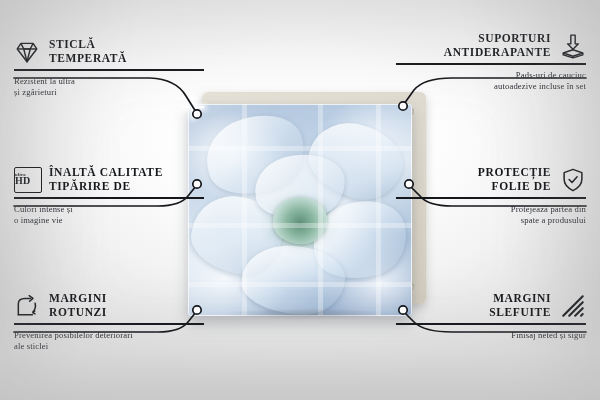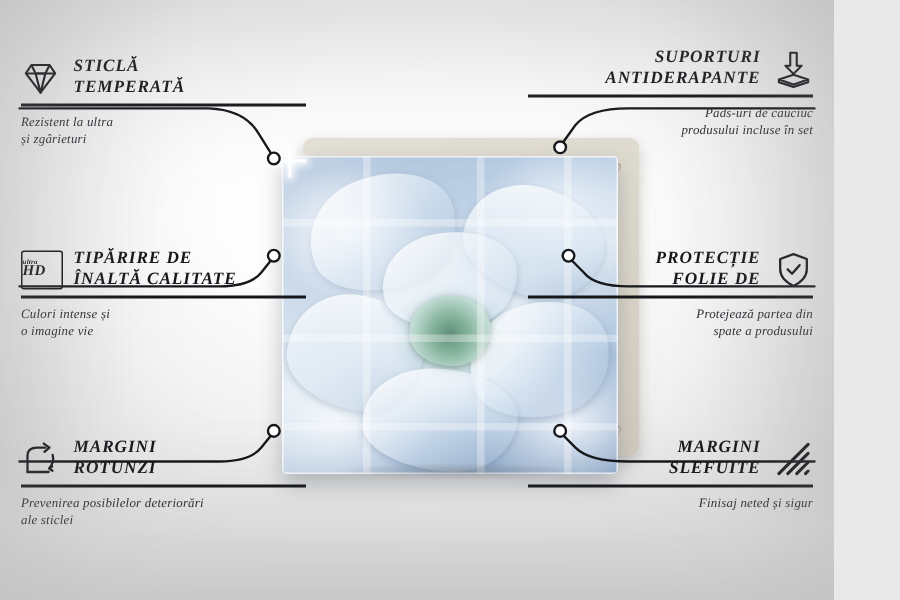--- a/index.html
+++ b/index.html
@@ -1,21 +1,21 @@
 <!DOCTYPE html>
 <html><head>
 <meta charset="utf-8">
 <style>
   html,body{margin:0;padding:0;}
   body{
     width:600px;height:400px;overflow:hidden;
     font-family:"Liberation Serif", serif;
     background:#e9e9e9;
   }
-  .stage{position:relative;width:556px;height:400px;overflow:hidden;font-style:italic;}
+  .stage{position:relative;width:600px;height:400px;overflow:hidden;}
 
   
   .bg-base{position:absolute;inset:0;background:
       radial-gradient(ellipse 70% 62% at 50% 34%, #ffffff 0%, #fdfdfd 34%, #f3f3f3 62%, #e7e7e7 84%, #dedede 100%);}
   .bg-beam{position:absolute;inset:0;background:
       linear-gradient(100deg, rgba(0,0,0,.045) 0%, rgba(0,0,0,0) 22%),
       linear-gradient(-100deg, rgba(0,0,0,.05) 0%, rgba(0,0,0,0) 22%);}
   .bg-floor{position:absolute;left:0;right:0;bottom:0;height:120px;
       background:linear-gradient(180deg, rgba(255,255,255,0) 0%, rgba(226,226,226,.55) 60%, rgba(214,214,214,.8) 100%);}
   .vignette{position:absolute;inset:0;box-shadow:inset 0 0 90px 26px rgba(150,150,150,.30);}
@@ -180,22 +180,22 @@
 
   <div class="callout left c2">
     <div class="head">
       <span class="icon">
         <span class="hd">
           <span class="u">ultra</span>
           <span class="h">HD</span>
         </span>
       </span>
       <div class="title">
+        <div>ÎNALTĂ CALITATE</div>
         <div>TIPĂRIRE DE</div>
-        <div>ÎNALTĂ CALITATE</div>
       </div>
     </div>
     <div class="rule"></div>
     <div class="desc">
       <div>Culori intense și</div>
       <div>o imagine vie</div>
     </div>
   </div>
 
   <div class="callout left c3">
@@ -231,21 +231,21 @@
         </svg>
       </span>
       <div class="title">
         <div>SUPORTURI</div>
         <div>ANTIDERAPANTE</div>
       </div>
     </div>
     <div class="rule"></div>
     <div class="desc">
       <div>Pads-uri de cauciuc</div>
-      <div>produsului incluse în set</div>
+      <div>autoadezive incluse în set</div>
     </div>
   </div>
 
   <div class="callout right c5">
     <div class="head">
       <span class="icon">
         <svg viewBox="0 0 24 24" fill="none" stroke="currentColor" stroke-width="1.4" stroke-linecap="round" stroke-linejoin="round">
           <path d="M12 2.2 L20.2 5.2 V11.4 Q20.2 17.8 12 21.8 Q3.8 17.8 3.8 11.4 V5.2 Z"></path>
           <path d="M8.4 11.6 L11.1 14.3 L15.8 9"></path>
         </svg>

